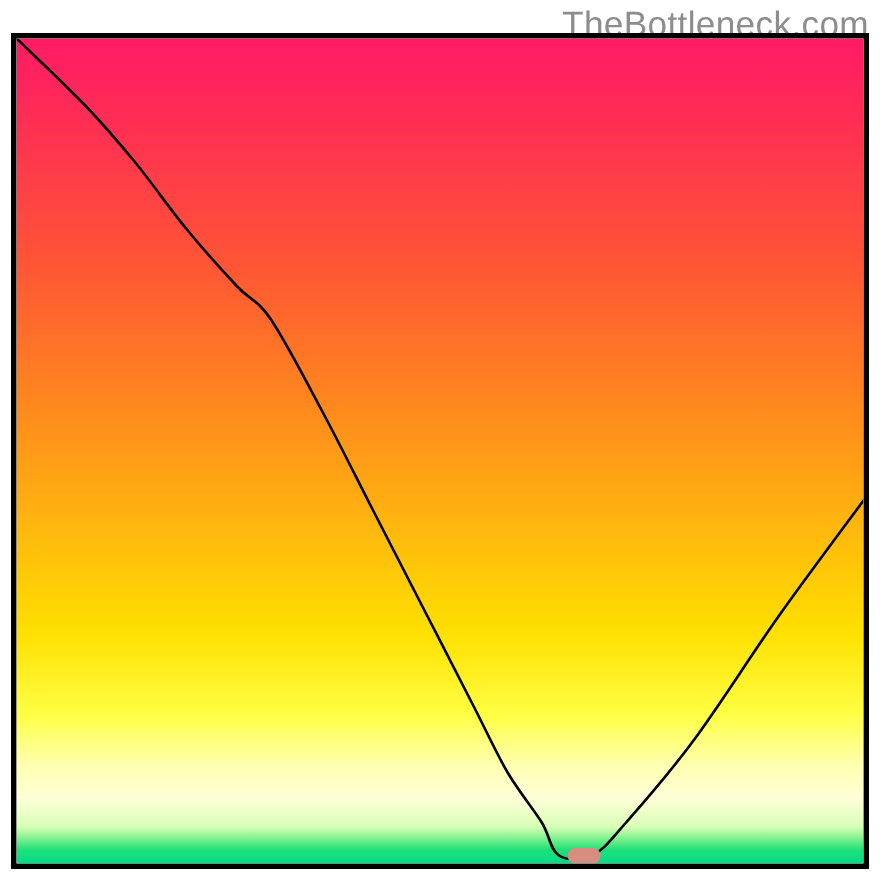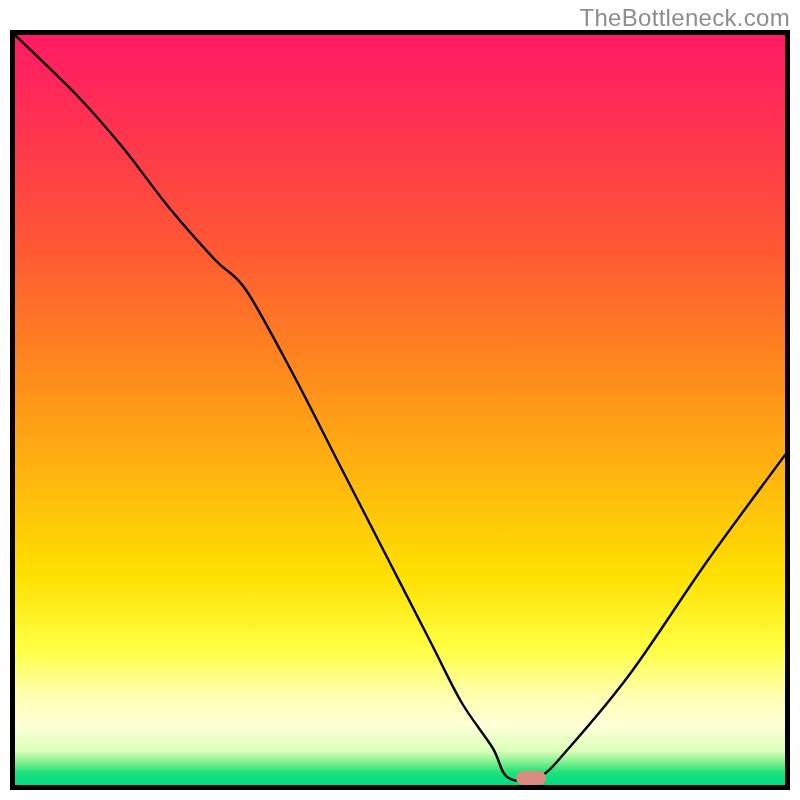--- a/index.html
+++ b/index.html
@@ -62,21 +62,21 @@
     position: absolute;
     width: 30px;
     height: 14px;
     border-radius: 7px;
     background: #d98c80; 
   }
   .watermark {
     position: absolute;
     right: 10px;
     top: 4px;
-    font-size: 24px;
+    font-size: 32px;
     font-weight: 500;
     color: #8d8d8d;
     letter-spacing: 0.3px;
   }
 </style>
 </head>
 <body>
 
 <div class="watermark">TheBottleneck.com</div>
 

